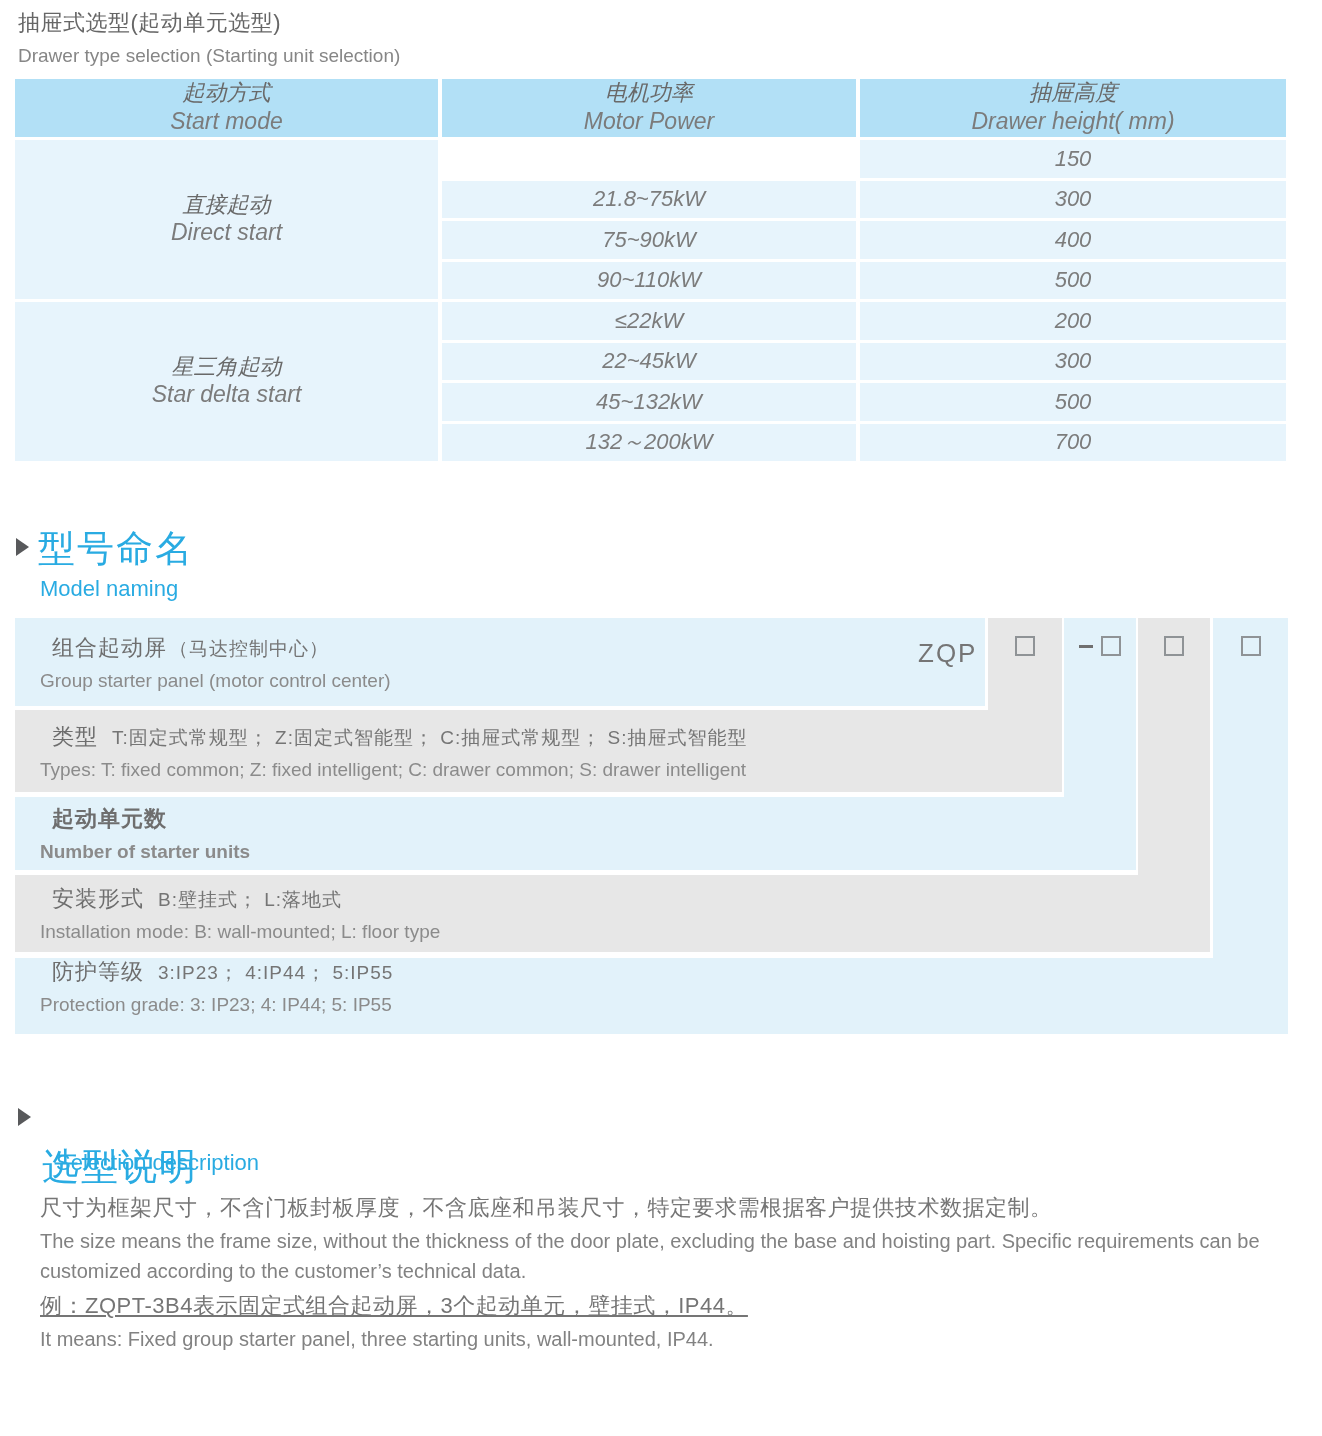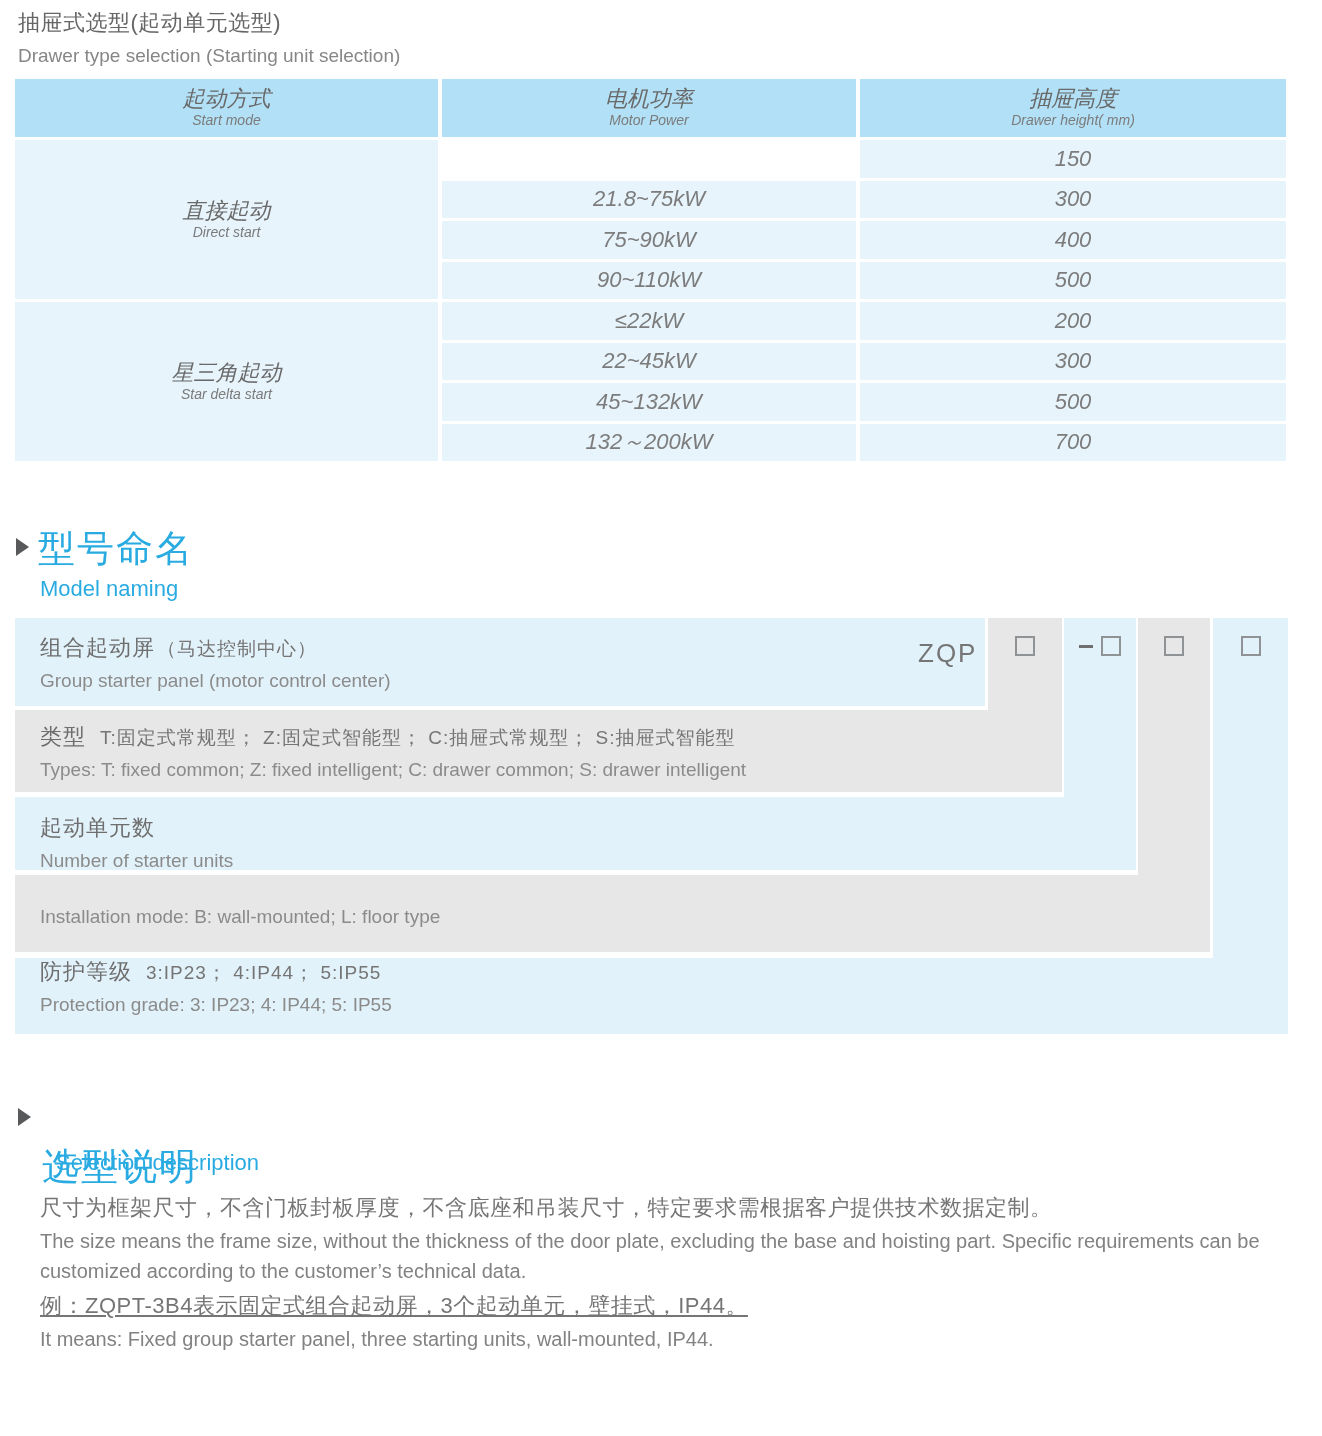--- a/index.html
+++ b/index.html
@@ -13,21 +13,21 @@
   .doc-title-en { font-size:19px; color:#868686; margin-top:7px; }
 
   
   .sel-table { position:absolute; left:15px; top:79px; width:1271px;
     display:grid; grid-template-columns:423px 414px 426px;
     grid-template-rows:58px repeat(8, 37.5px); column-gap:4px; row-gap:3px; }
   .cell { display:flex; flex-direction:column; align-items:center; justify-content:center; text-align:center;font-style:italic; }
   .th { background:#b2e0f6; }
   .td { background:#e7f4fc; }
   .cell-cn { font-size:22px; color:#696969; line-height:1.2; }
-  .cell-en { font-size:14px; color:#7b7b7b; line-height:1.25; }
+  .cell-en { font-size:23px; color:#7b7b7b; line-height:1.25; }
   .val { font-size:22px; color:#7c7c7c; }
 
   
   .sec-arrow { position:absolute; width:0; height:0;
     border-left:13px solid #58595b; border-top:9px solid transparent; border-bottom:9px solid transparent; }
   .sec-title-cn { position:absolute; font-size:37px; color:#29abe2; letter-spacing:2px; }
   .sec-title-en { position:absolute; font-size:22px; color:#29abe2; }
 
   
   .diagram { position:absolute; left:15px; top:618px; width:1273px; height:417px; }
@@ -43,25 +43,25 @@
   .b-row4 { left:0; top:257px; width:1195px; height:77px; }
   .b-col4 { left:1198px; top:0; width:75px; height:416px; }
   .b-row5 { left:0; top:340px; width:1273px; height:76px; }
   .b-col { display:flex; justify-content:center; align-items:flex-start; }
   .mbox { width:20px; height:20px; border:2px solid #8f9396; margin-top:18px; }
   .dash { width:14px; height:3px; background:#6f6f6f; margin-top:27px; margin-right:8px; }
   .zqp { position:absolute; left:903px; top:20px; font-size:26px; color:#757575; letter-spacing:2px; }
   .t-row { position:absolute; left:25px; display:flex; flex-direction:column; justify-content:center; }
   .t-row1 { top:0;     height:88px; }
   .t-row2 { top:92px;  height:82px; }
-  .t-row3 { top:188px; height:73px; }
+  .t-row3 { top:179px; height:73px;font-weight:bold; }
   .t-row4 { top:257px; height:77px; }
   .t-row5 { top:340px; height:56px; }
   .cn-line { display:flex; align-items:baseline; }
-  .cn-label { font-size:22px; color:#6e6e6e; letter-spacing:1px; }
+  .cn-label { font-size:22px; color:#6e6e6e; letter-spacing:1px;margin-left:12px; }
   .cn-detail { font-size:19px; color:#757575; margin-left:14px; letter-spacing:1px; }
   .cn-detail.tight { margin-left:2px; }
   .en-line { font-size:19px; color:#8b8b8b; margin-top:7px; }
 
   
   .desc { position:absolute; left:40px; top:1192px; width:1252px; }
   .desc-cn { font-size:22px; color:#757575; line-height:1.45; letter-spacing:0.5px; }
   .desc-en { font-size:20px; color:#828282; line-height:1.5; margin-top:2px; }
 </style>
 </head>
@@ -184,20 +184,24 @@
         </div>
       <div class="en-line">Types: T: fixed common; Z: fixed intelligent; C: drawer common; S: drawer intelligent</div>
     </div>
     <div class="t-row t-row3">
       <div class="cn-line">
           <span class="cn-label">起动单元数</span>
         </div>
       <div class="en-line">Number of starter units</div>
     </div>
     <div class="t-row t-row4">
+      <div class="cn-line">
+          <span class="cn-label">安装形式</span>
+          <span class="cn-detail">B:壁挂式； L:落地式</span>
+        </div>
       <div class="en-line">Installation mode: B: wall-mounted; L: floor type</div>
     </div>
     <div class="t-row t-row5">
       <div class="cn-line">
           <span class="cn-label">防护等级</span>
           <span class="cn-detail">3:IP23； 4:IP44； 5:IP55</span>
         </div>
       <div class="en-line">Protection grade: 3: IP23; 4: IP44; 5: IP55</div>
     </div>
   </div>

